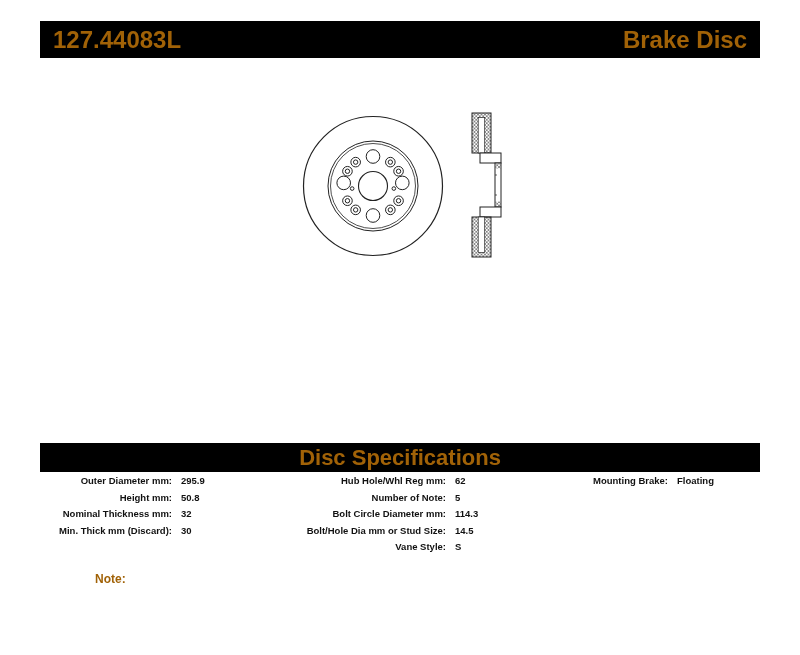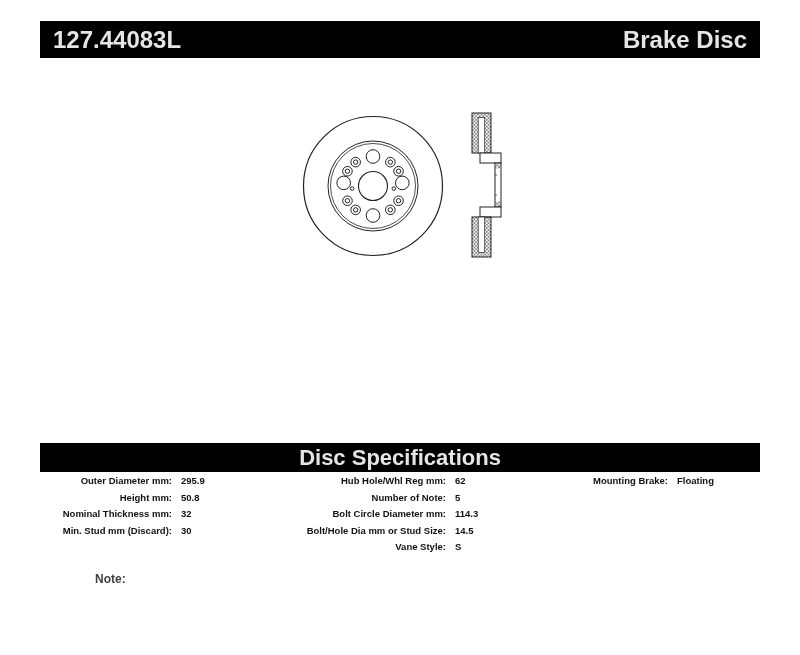--- a/index.html
+++ b/index.html
@@ -9,21 +9,21 @@
     height: 655px;
     background: #ffffff;
     font-family: "Liberation Sans", sans-serif;
     overflow: hidden;
   }
   .bar {
     position: absolute;
     left: 40px;
     width: 720px;
     background: #000000;
-    color: #e5e5e5;
+    color: #a16207;
     display: flex;
     align-items: center;
     box-sizing: border-box;
   }
   .header-bar {
     top: 21px;
     height: 37px;
     justify-content: space-between;
     padding: 0 13px;
     font-size: 24px;
@@ -55,21 +55,21 @@
   .spec-col-1 .spec-label { width: 116px; }
   .spec-col-2 .spec-label { width: 145px; }
   .spec-col-3 .spec-label { width: 112px; }
   .spec-value { margin-left: 9px; text-align: left; }
   .note {
     position: absolute;
     left: 95px;
     top: 572px;
     font-size: 12px;
     font-weight: bold;
-    color: #404040;
+    color: #a16207;
   }
   .note-text { font-weight: normal; margin-left: 6px; }
 </style>
 </head>
 <body>
 
 <div class="page">
 
   <div class="bar header-bar">
     <span>127.44083L</span>
@@ -152,21 +152,21 @@
     </div>
     <div class="spec-row">
       <span class="spec-label">Height mm:</span>
       <span class="spec-value">50.8</span>
     </div>
     <div class="spec-row">
       <span class="spec-label">Nominal Thickness mm:</span>
       <span class="spec-value">32</span>
     </div>
     <div class="spec-row">
-      <span class="spec-label">Min. Stud mm (Discard):</span>
+      <span class="spec-label">Min. Thick mm (Discard):</span>
       <span class="spec-value">30</span>
     </div>
   </div>
 
   <div class="spec-col spec-col-2">
     <div class="spec-row">
       <span class="spec-label">Hub Hole/Whl Reg mm:</span>
       <span class="spec-value">62</span>
     </div>
     <div class="spec-row">

